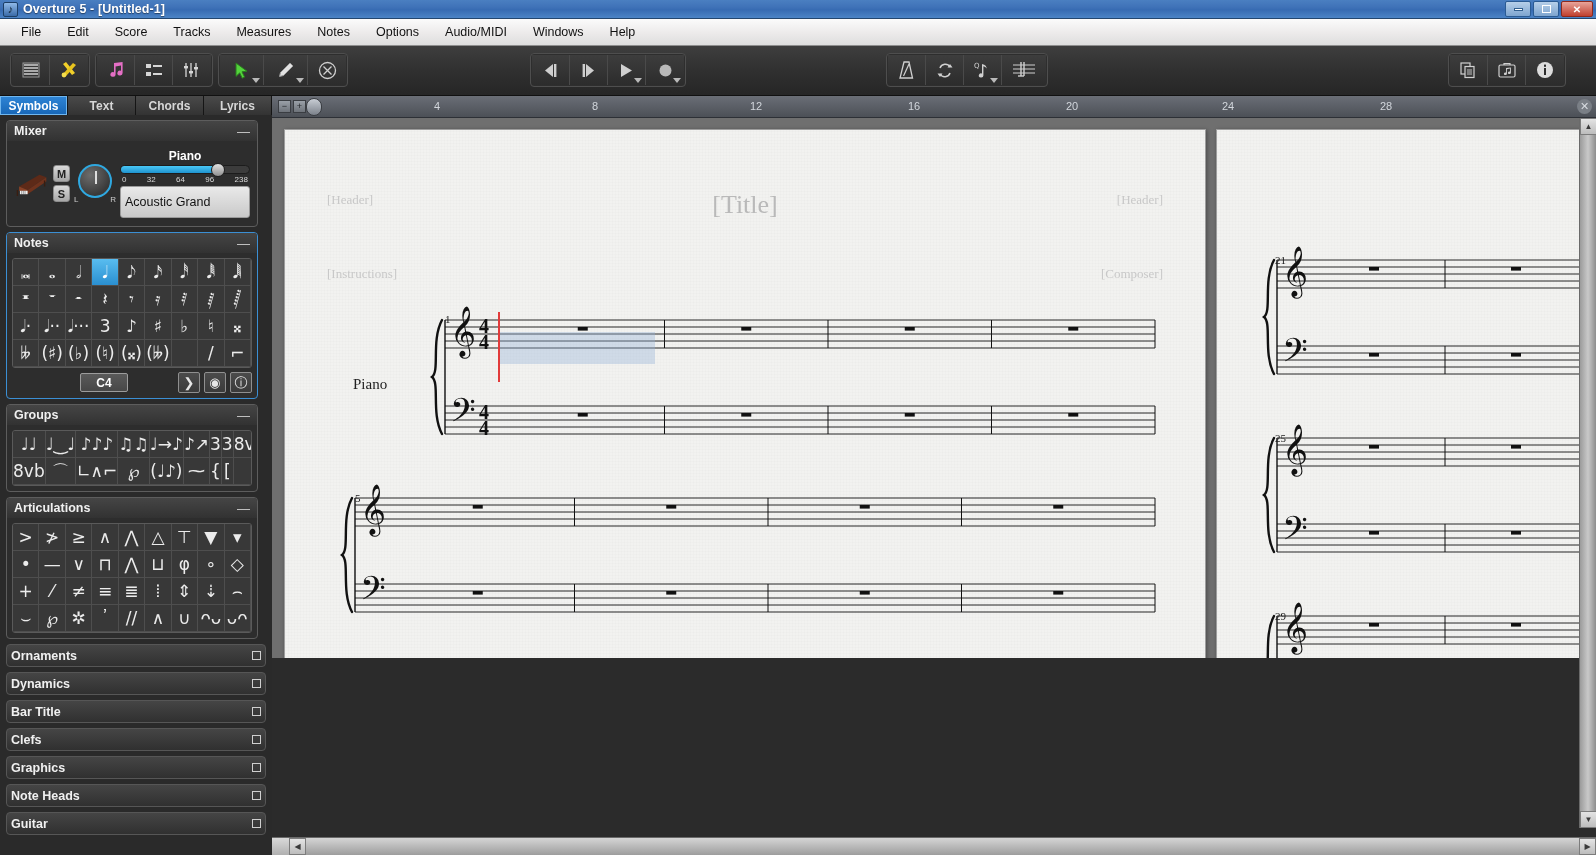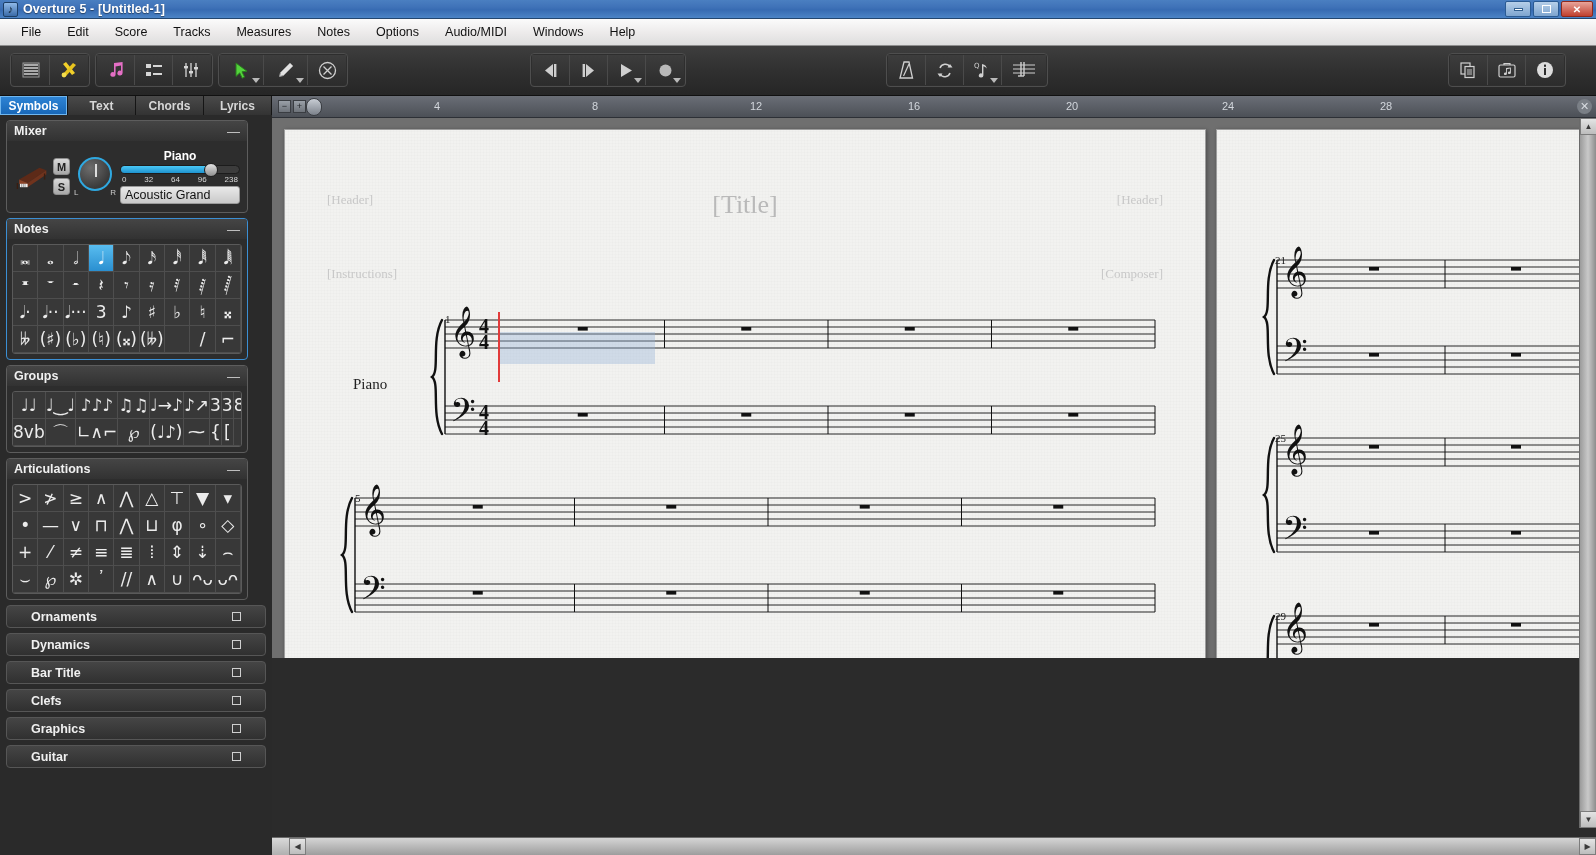--- a/index.html
+++ b/index.html
@@ -126,37 +126,37 @@
   #paltabs .ptab {
     flex: 1; display: flex; align-items: center; justify-content: center;
     font-size: 12px; font-weight: bold; color: #d6d6d6;
     background: linear-gradient(to bottom,#4a4a4a,#333);
     border-right: 1px solid #151515;
   }
   #paltabs .ptab.active {
     background: linear-gradient(to bottom,#2f85d6,#1766b6); color: #fff;
     box-shadow: inset 0 0 0 1px #6fb6ef;
   }
-  .panel { margin: 5px 24px 0 6px; border: 1px solid #5d5d5d; border-radius: 4px; background:#2d2d2d;}
+  .panel { margin: 5px 14px 0 6px; border: 1px solid #5d5d5d; border-radius: 4px; background:#2d2d2d;}
   .panel.sel { border-color: #3b8fd4; }
   .panel-head {
     height: 20px; display: flex; align-items: center; justify-content: space-between;
     padding: 0 7px; background: linear-gradient(to bottom,#454545,#323232);
     color: #f0f0f0; font-size: 12.5px; font-weight: bold;
     border-radius: 3px 3px 0 0;
   }
   .panel-head .mini { color: #cfcfcf; font-size: 13px; font-weight: normal;}
   .panel-body { padding: 5px; }
 
   
   .crow {
     margin: 5px 6px 0 6px; height: 23px; border: 1px solid #565656; border-radius: 4px;
     background: linear-gradient(to bottom,#454545,#303030);
     display: flex; align-items: center; justify-content: space-between;
-    padding: 0 24px; color: #f0f0f0; font-size: 12.5px; font-weight: bold;
+    padding: 0 4px; color: #f0f0f0; font-size: 12.5px; font-weight: bold;
   }
   .crow .sq { width: 9px; height: 9px; border: 1.5px solid #cfcfcf; }
 
   
   .mixer-row { display: flex; align-items: center; gap: 5px; padding: 3px 2px; }
   .mix-ms { display: flex; flex-direction: column; gap: 3px; }
   .msbtn {
     width: 17px; height: 17px; border: 1px solid #8d8d8d; border-radius: 3px;
     background: linear-gradient(to bottom,#d9d9d9,#a8a8a8);
     color: #222; font-size: 11px; font-weight: bold;
@@ -177,21 +177,21 @@
     height: 9px; border-radius: 5px; background: #3c3c3c; border:1px solid #1c1c1c;
     position: relative;
   }
   .vol-fill { height: 100%; border-radius: 5px 0 0 5px; background: linear-gradient(to bottom,#49c7f6,#1f93cf); }
   .vol-knob {
     position: absolute; top: -3px; width: 14px; height: 14px; border-radius: 50%;
     background: linear-gradient(to bottom,#e2e2e2,#8f8f8f); border: 1px solid #202020;
   }
   .vol-scale { display: flex; justify-content: space-between; color: #d9d9d9; font-size: 8px; padding: 1px 2px 0 2px;}
   .instr-field {
-    margin-top: 2px; height: 18px; border: 1px solid #9a9a9a; border-radius: 3px;
+    margin-top: 2px; height: 32px; border: 1px solid #9a9a9a; border-radius: 3px;
     background: linear-gradient(to bottom,#e9e9e9,#c9c9c9);
     color: #111; font-size: 12.5px; display: flex; align-items: center; padding-left: 4px;
   }
   .piano-ico { width: 34px; height: 30px; }
 
   
   .grid { display: grid; gap: 0; border: 1px solid #5a5a5a; border-radius: 3px; overflow: hidden; background:#343434;}
   .grid.c9 { grid-template-columns: repeat(9, 1fr); }
   .cell {
     height: 27px; border-right: 1px solid #4e4e4e; border-bottom: 1px solid #4e4e4e;
@@ -632,20 +632,26 @@
           <div class="cell">𝄫</div>
           <div class="cell">(♯)</div>
           <div class="cell">(♭)</div>
           <div class="cell">(♮)</div>
           <div class="cell">(𝄪)</div>
           <div class="cell">(𝄫)</div>
           <div class="cell empty"></div>
           <div class="cell">/</div>
           <div class="cell">⌐</div>
         </div>
+      <div class="notes-foot">
+        <div class="pitch-field">C4</div>
+        <div class="fbtn">❯</div>
+        <div class="fbtn">◉</div>
+        <div class="fbtn">ⓘ</div>
+      </div>
     </div>
   </div>
 
   <div class="panel">
     <div class="panel-head">
       <span>Groups</span>
       <span class="mini">—</span>
     </div>
     <div class="panel-body">
       <div class="grid c9" id="groups-grid">
@@ -730,20 +736,24 @@
       <div class="crow">
         <span>Bar Title</span>
         <span class="sq"></span>
       </div>
       <div class="crow">
         <span>Clefs</span>
         <span class="sq"></span>
       </div>
       <div class="crow">
         <span>Graphics</span>
+        <span class="sq"></span>
+      </div>
+      <div class="crow">
+        <span>Note Heads</span>
         <span class="sq"></span>
       </div>
       <div class="crow">
         <span>Guitar</span>
         <span class="sq"></span>
       </div>
     </div>
 </div>
 
 <div id="ruler">

